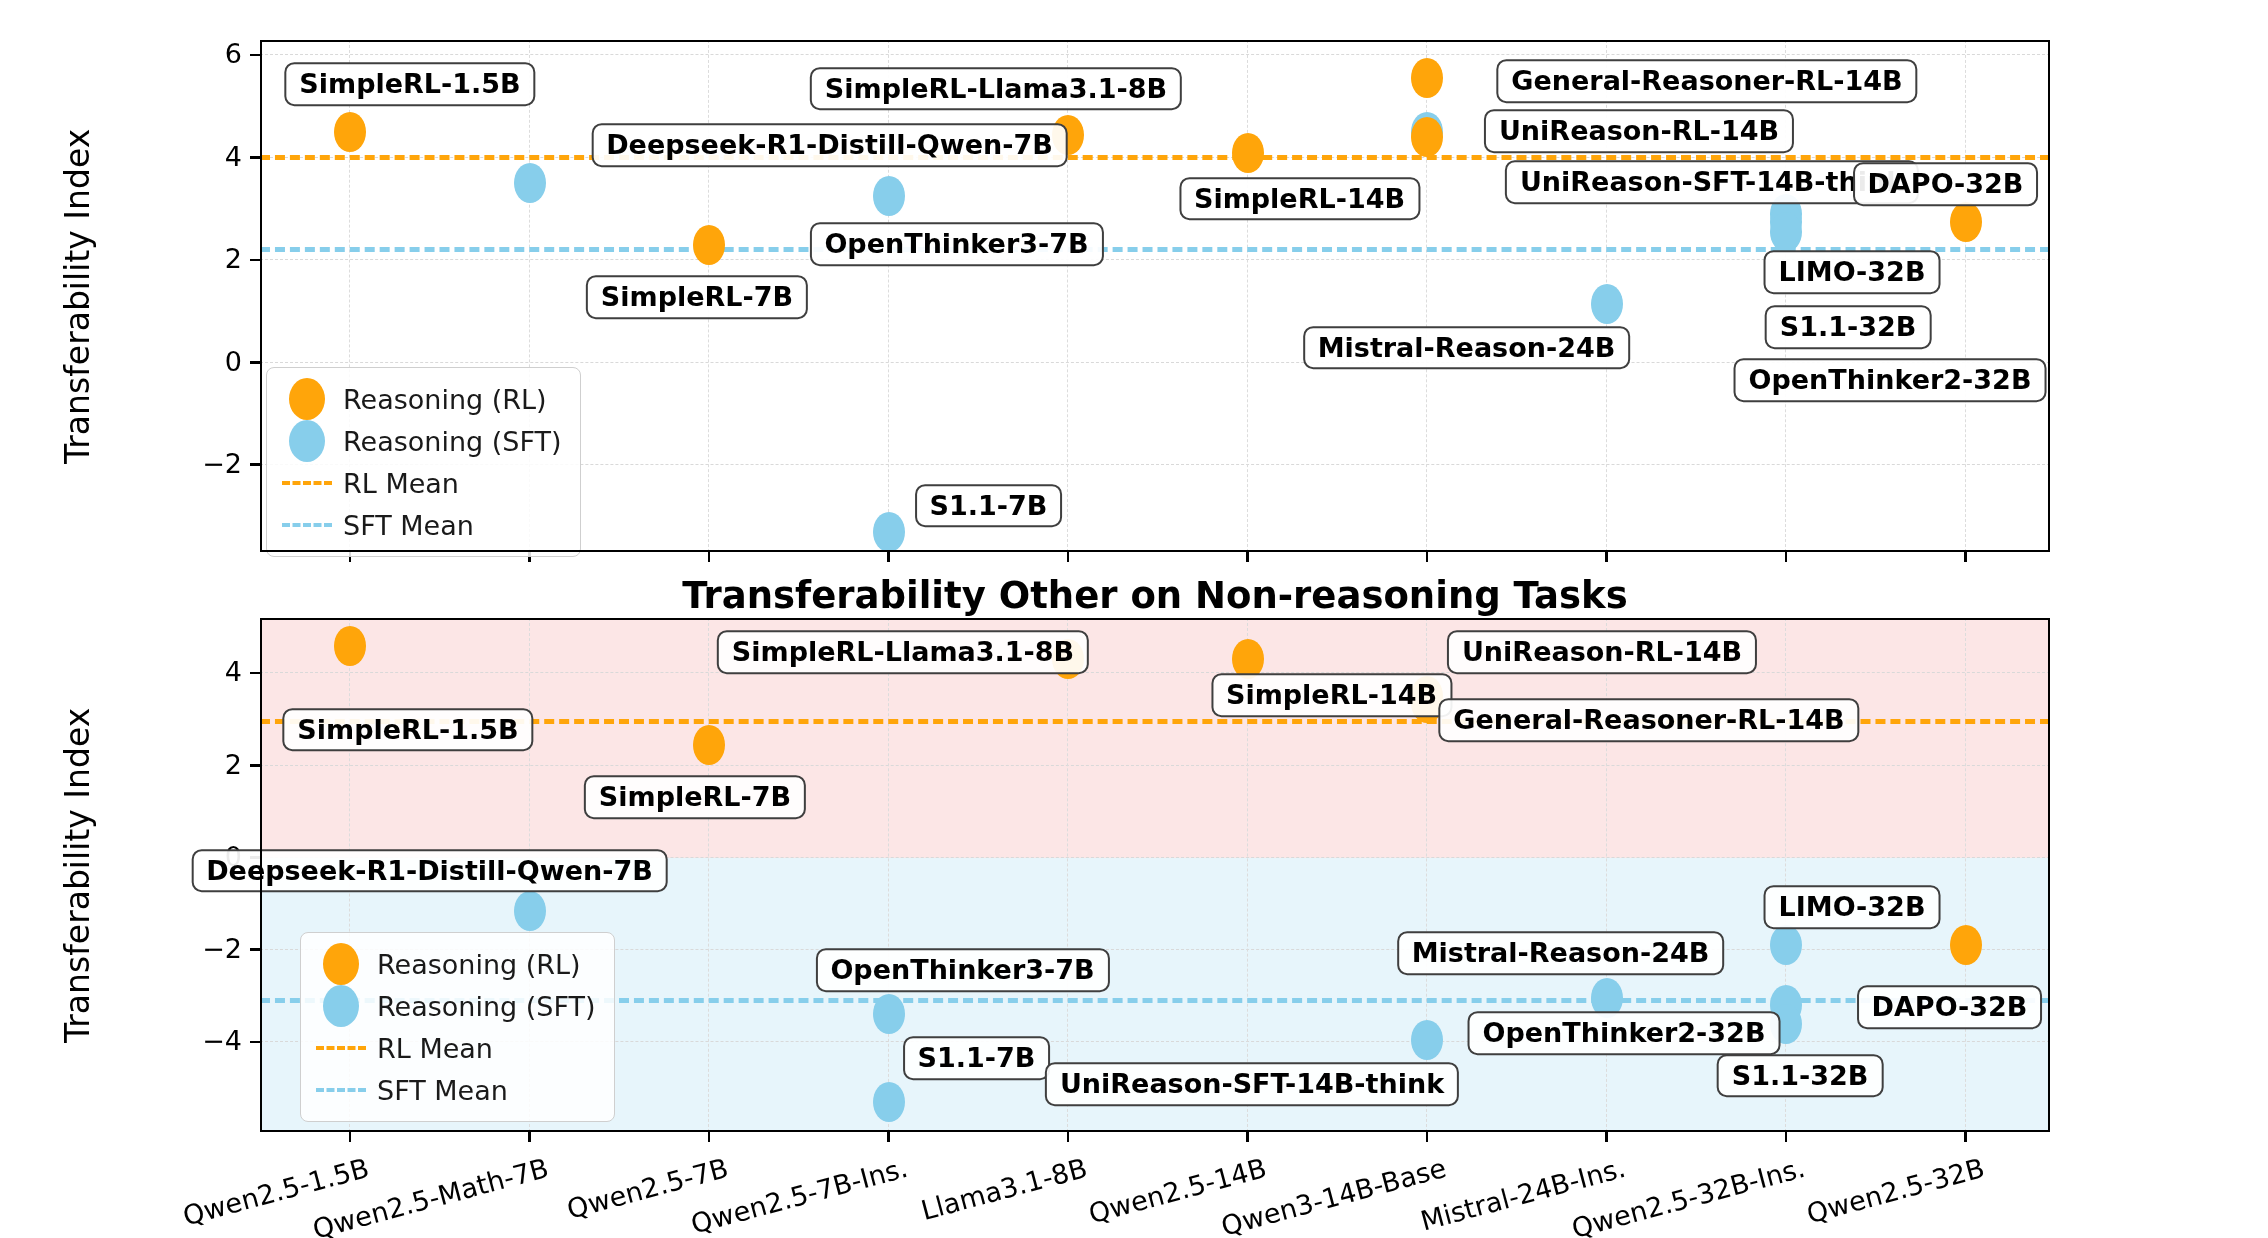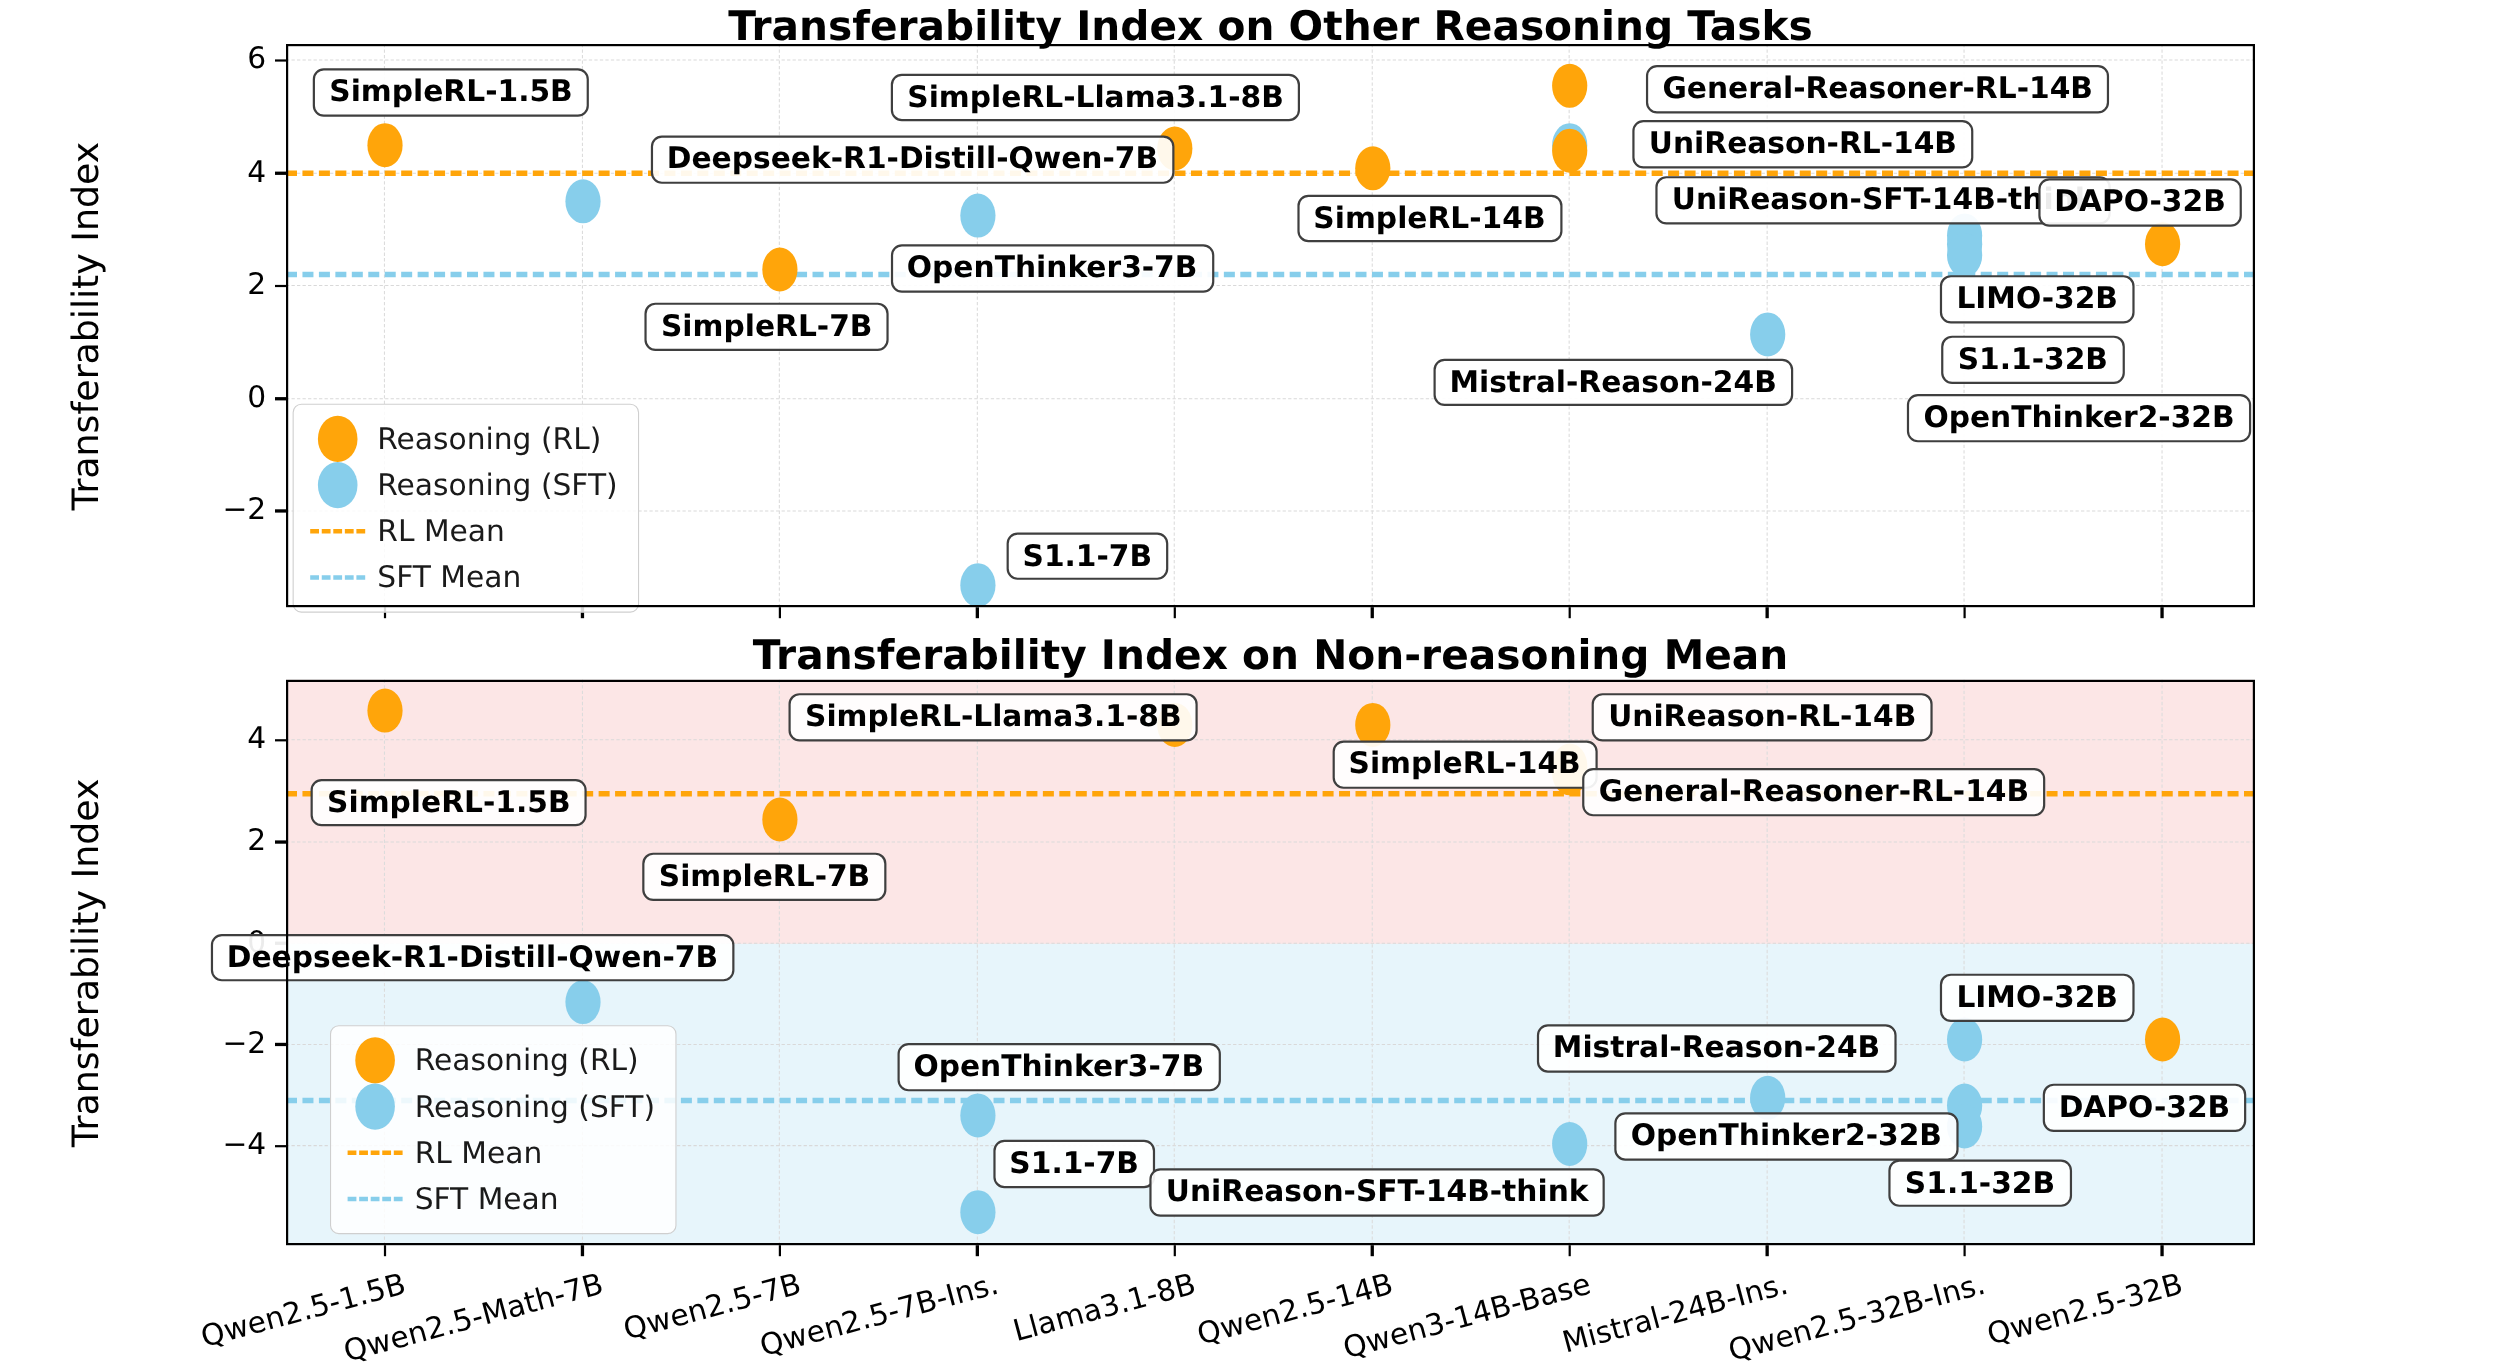--- a/index.html
+++ b/index.html
@@ -23,22 +23,21 @@
   .lgrow{display:flex;align-items:center;height:42px;}
   .lgicon{width:52px;display:flex;justify-content:center;align-items:center;flex:0 0 52px;}
   .lgdot{width:36px;height:42px;border-radius:50%;}
   .lgdash{width:50px;height:0;border-top:4.5px dashed #000;}
   .lgtext{font-size:27px;color:#1a1a1a;margin-left:10px;white-space:nowrap;}
 </style>
 </head>
 <body>
 
 <div class="stage">
-  <div class="chart-title" style="top:2px;">Transferability Index on Other Reasoning Tasks</div>
-  <div class="chart-title" style="top:574px;">Transferability Index on Non-reasoning Mean</div>
+  <div class="chart-title" style="top:574px;">Transferability Other on Non-reasoning Tasks</div>
   <div class="ylab" style="left:58px;top:40px;height:512px;">Transferability Index</div>
   <div class="ylab" style="left:58px;top:618px;height:514px;">Transferability Index</div>
   <div id="layers">
       <div>
         <div class="gridh" style="left: 260px; top: 54.36px; width: 1790px;"></div>
         <div class="ytickmark" style="left: 250px; top: 53.86px;"></div>
         <div class="yticklab" style="left: 158px; top: 38.36px;">6</div>
         <div class="gridh" style="left: 260px; top: 156.76px; width: 1790px;"></div>
         <div class="ytickmark" style="left: 250px; top: 156.26px;"></div>
         <div class="yticklab" style="left: 158px; top: 140.76px;">4</div>

